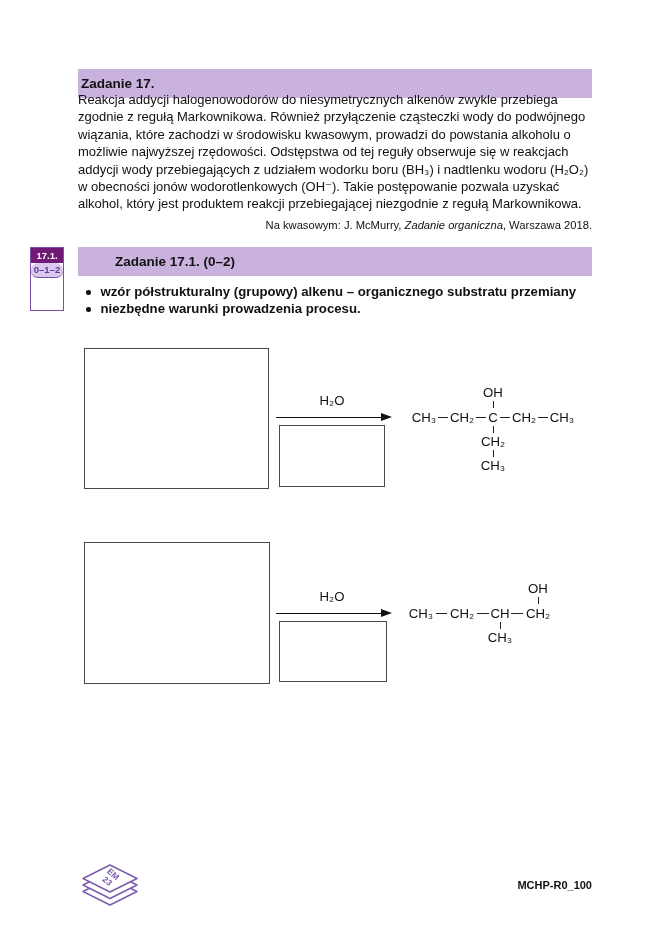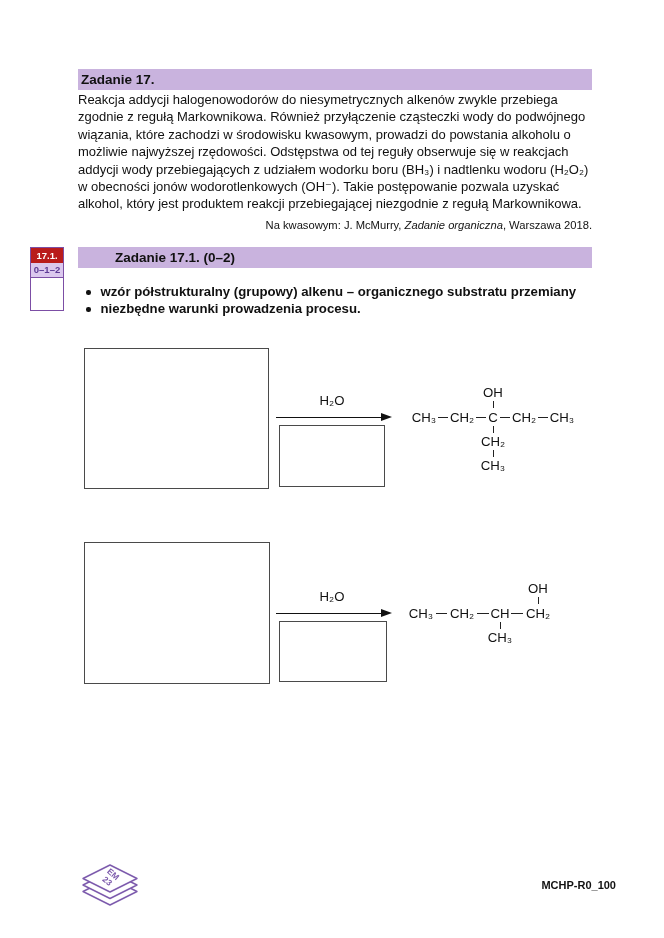--- a/index.html
+++ b/index.html
@@ -6,21 +6,21 @@
   #page {
     position:relative; width:664px; height:938px; margin:0 auto;
     background:#ffffff; overflow:hidden;
     font-family:"Liberation Sans","DejaVu Sans",sans-serif;
     color:#111111;
   }
   .abs { position:absolute; }
 
   
   .task-bar {
-    left:78px; width:514px; height:21px;
+    left:78px; width:514px; height:29px;
     background:#c9b3de; display:flex; align-items:center;
     padding-left:3px; box-sizing:border-box;
   }
   .task-bar span { font-size:13.5px; font-weight:bold; }
 
   
   .intro {
     left:78px; top:91px; width:517px;
     font-size:13px; line-height:17.4px; text-align:left;
   }
@@ -28,27 +28,28 @@
     left:78px; top:219px; width:514px;
     text-align:right; font-size:11.2px;
   }
 
   
   .badge {
     left:30px; top:247px; width:32px;
     border:1.5px solid #7c4ea5; background:#fff; box-sizing:content-box;
   }
   .badge-no {
-    background:#b91c1c; color:#ffffff; font-size:9.5px; font-weight:bold;
+    background:#701a75; color:#ffffff; font-size:9.5px; font-weight:bold;
     text-align:center; height:15px; line-height:15px;
   }
   .badge-scale {
     background:#dbc8ee; color:#5c3a95; font-size:9.5px; font-weight:bold;
     text-align:center; height:14px; line-height:14px;
     border-bottom:1.5px solid #7c4ea5;
+    border-radius:7px;
   }
   .badge-empty { height:32px; background:#fff; }
 
   .instruction { left:78px; top:268px; width:514px; font-size:13.2px; font-weight:bold; }
   .bullet {
     left:86px; width:506px; display:flex; align-items:flex-start;
     font-size:13.2px; font-weight:bold;
   }
   .bullet .dot {
     width:4.5px; height:4.5px; border-radius:50%; background:#111;
@@ -80,21 +81,21 @@
     grid-template-rows:15px 9px 16px 9px 15px 9px 15px;
   }
   #struct2 {
     left:406px; top:581px;
     grid-template-columns:30px 11px 30px 12px 22px 12px 30px;
     grid-template-rows:15px 9px 16px 9px 15px;
   }
 
   
   .page-num { left:0; right:0; top:871px; text-align:center; font-size:13px; }
-  .doc-code { right:48px; top:879px; font-size:11px; font-weight:bold; }
+  .doc-code { right:72px; top:879px; font-size:11px; font-weight:bold; }
   .logo { left:80px; top:862px; }
 </style>
 </head>
 <body>
 
 <div id="page">
 
   <div class="abs task-bar" style="top:69px;">
     <span>Zadanie 17.</span>
   </div>

